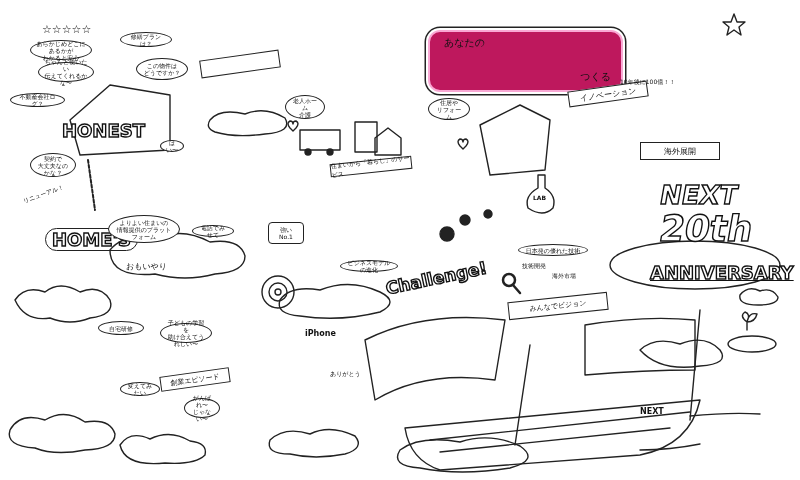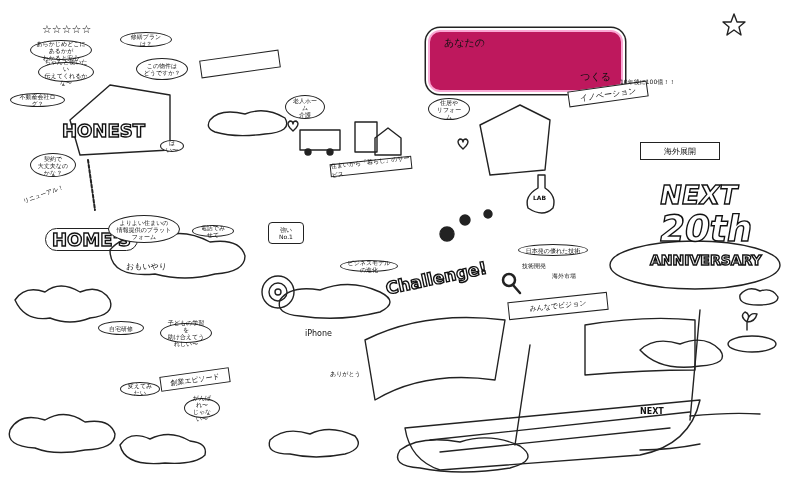--- a/index.html
+++ b/index.html
@@ -79,27 +79,27 @@
   </g>
 </svg>
 
 <div class="title-box">
   <span class="l1">あなたの</span>
   <span class="l3">つくる</span>
 </div>
 
 <div class="big" style="left:660px;top:180px;font-size:26px;transform:skewX(-10deg);">NEXT</div>
 <div class="big" style="left:660px;top:208px;font-size:36px;transform:skewX(-10deg);">20th</div>
-<div class="big" style="left:650px;top:252px;font-size:14px;color:#fff;">ANNIVERSARY</div>
+<div class="big" style="left:650px;top:262px;font-size:18px;color:#fff;text-decoration:underline;">ANNIVERSARY</div>
 
 <div class="big" style="left:62px;top:120px;font-size:18px;">HONEST</div>
 <div class="big" style="left:45px;top:228px;font-size:18px;border:1.5px solid #222;border-radius:14px;padding:0 6px;color:#fff;">HOME'S</div>
 <div class="big" style="left:385px;top:268px;font-size:17px;transform:rotate(-12deg);">Challenge!</div>
 <div class="lbl" style="left:533px;top:194px;font-size:6px;font-weight:bold;">LAB</div>
-<div class="lbl" style="left:305px;top:330px;font-size:8px;font-weight:normal;">iPhone</div>
+<div class="lbl" style="left:305px;top:330px;font-size:8px;font-weight:bold;">iPhone</div>
 <div class="lbl" style="left:640px;top:408px;font-size:8px;font-weight:bold;">NEXT</div>
 <div class="lbl" style="left:42px;top:26px;font-size:11px;">☆☆☆☆☆</div>
 
 <div class="banner" style="left:200px;top:55px;width:80px;height:18px;transform:rotate(-8deg);"></div>
 <div class="banner" style="left:568px;top:86px;width:80px;height:16px;transform:rotate(-8deg);">イノベーション</div>
 <div class="banner" style="left:640px;top:142px;width:80px;height:18px;">海外展開</div>
 <div class="banner" style="left:330px;top:160px;width:82px;height:13px;font-size:6px;transform:rotate(-6deg);">住まいから「暮らし」のサービス</div>
 <div class="banner" style="left:508px;top:297px;width:100px;height:18px;font-size:7px;transform:rotate(-6deg);">みんなでビジョン</div>
 <div class="banner" style="left:160px;top:372px;width:70px;height:15px;font-size:7px;transform:rotate(-8deg);">創業エピソード</div>
 

